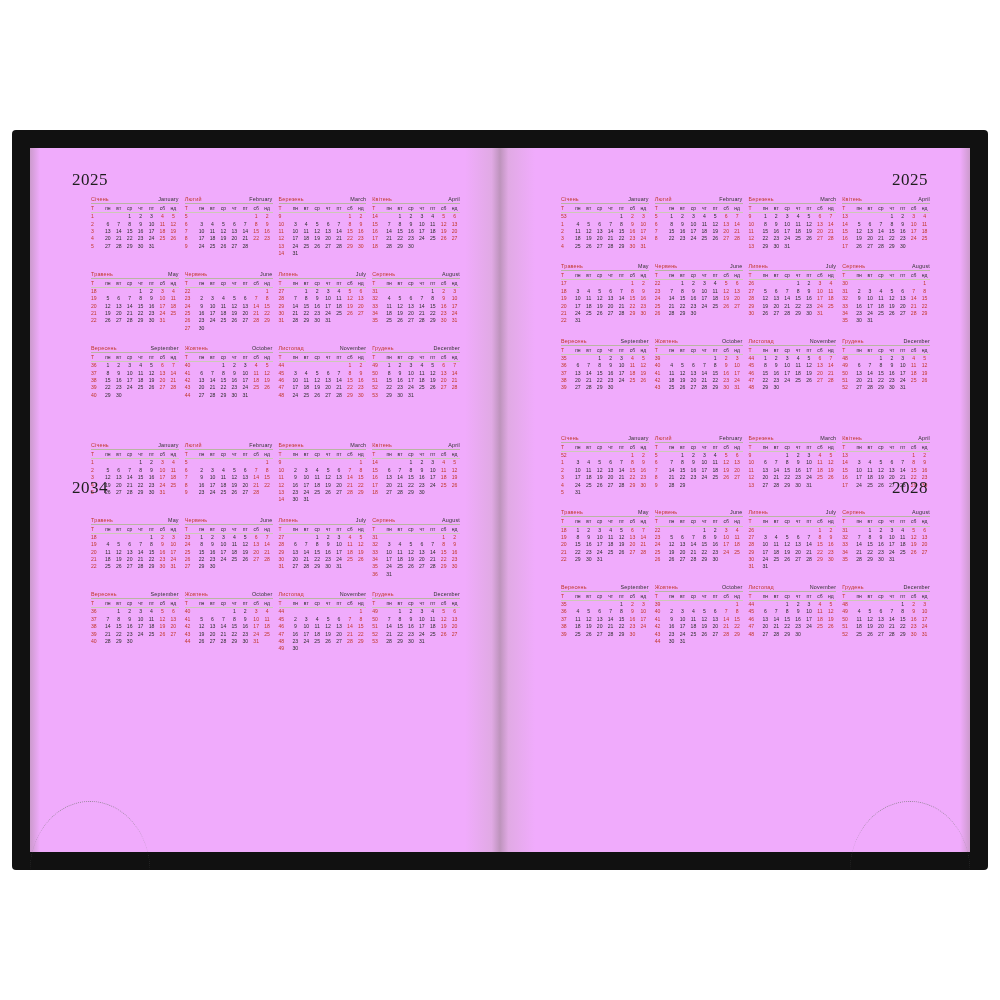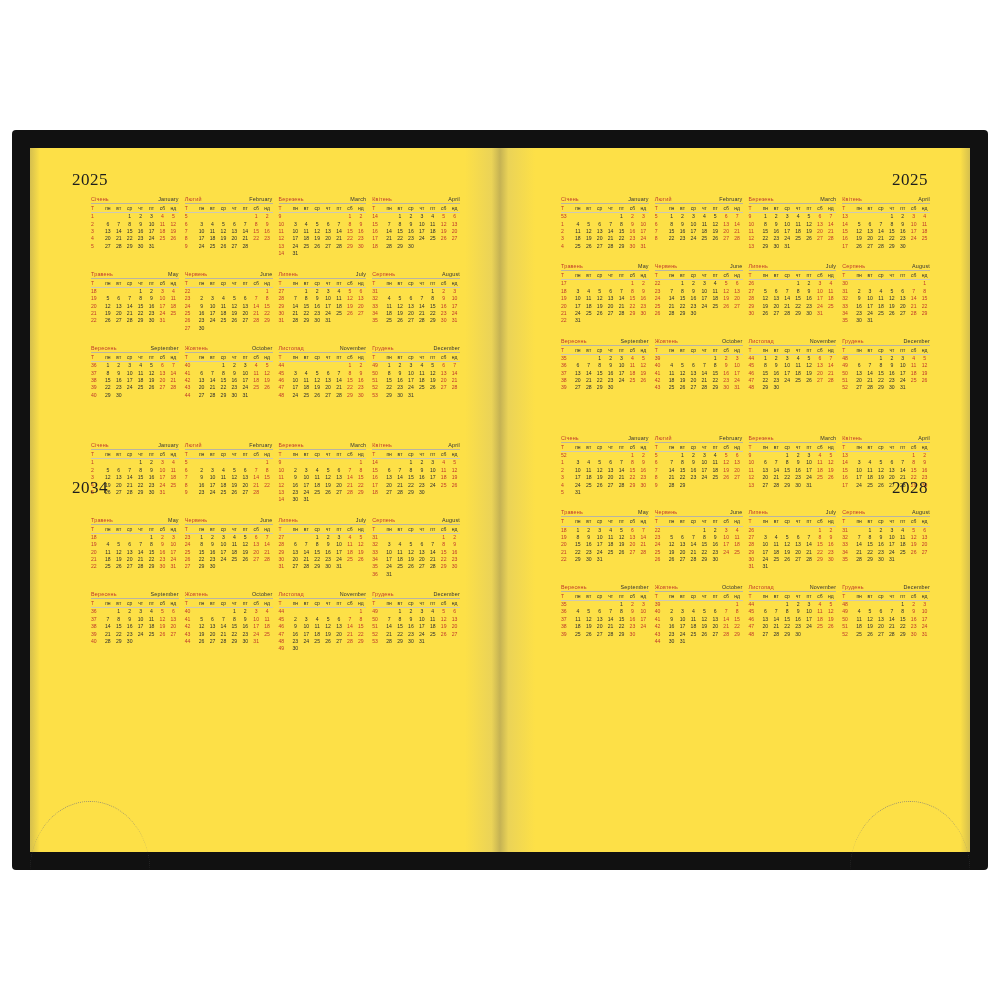--- a/index.html
+++ b/index.html
@@ -41,21 +41,21 @@
     display: flex;
     overflow: hidden;
   }
 
   .page-half {
     position: relative;
     width: 50%;
     height: 100%;
     box-sizing: border-box;
     padding: 48px 40px 30px 61px;
-    background: #fde047;
+    background: #f0abfc;
   }
 
   
   .gutter {
     position: absolute;
     left: 50%;
     top: 0;
     width: 70px;
     height: 100%;
     transform: translateX(-50%);

